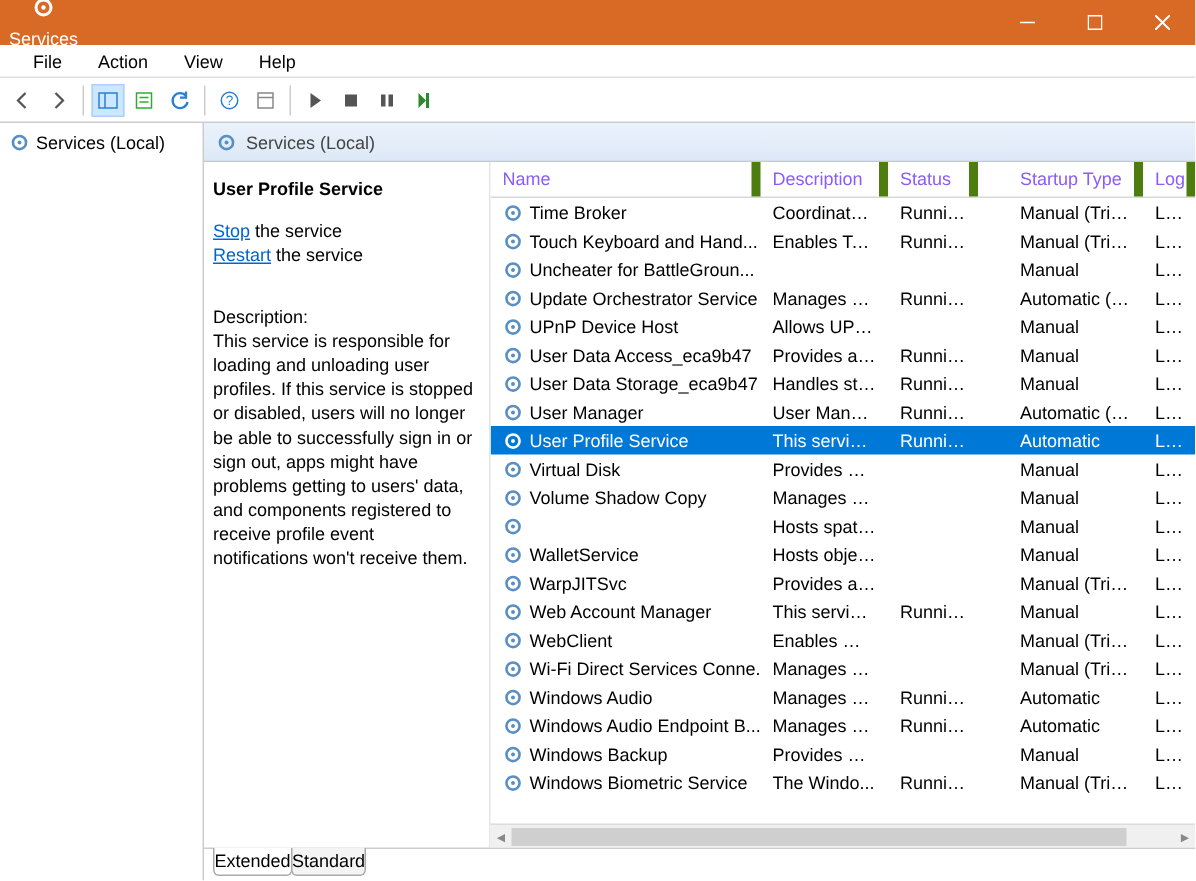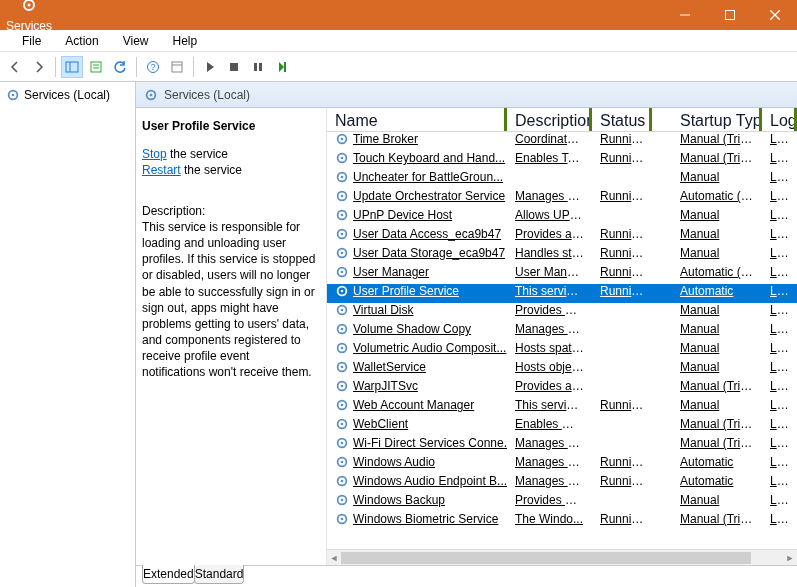--- a/index.html
+++ b/index.html
@@ -29,23 +29,23 @@
   .header-strip-title { color: #444; }
 
   .content { flex: 1; display: flex; overflow: hidden; }
   .detail-pane { width: 190px; padding: 10px 10px 10px 6px; font-size: 12px; line-height: 1.35; }
   .detail-title { font-weight: bold; margin-bottom: 12px; font-size: 12px; }
   .detail-actions a { color: #0066cc; text-decoration: underline; cursor: pointer; }
   .detail-desc-label { margin-top: 24px; }
   
   .list-pane { flex: 1; border-left: 1px solid #e5e5e5; display: flex; flex-direction: column; overflow: hidden; }
   .list-header { display: flex; border-bottom: 1px solid #d8d8d8; background: #fff; height: 24px; align-items: stretch; flex-shrink: 0; }
-  .list-header .col { padding: 4px 8px; border-right: 3px solid #4d7c0f; font-size: 16px; white-space: nowrap; overflow: hidden; color: #0f172a; cursor: pointer; }
+  .list-header .col { padding: 4px 8px; border-right: 6px solid #4d7c0f; font-size: 12px; white-space: nowrap; overflow: hidden; color: #8b5cf6; cursor: pointer; }
   .list-body { flex: 1; overflow-y: auto; overflow-x: auto; }
-  .row { display: flex; height: 19px; align-items: flex-start; cursor: pointer; text-decoration: underline; }
+  .row { display: flex; height: 19px; align-items: center; cursor: pointer; }
   .row.selected { background: #0078d7; color: #fff; }
   .row .cell { padding: 0 8px; white-space: nowrap; overflow: hidden; text-overflow: ellipsis; font-size: 12px; }
   .cell.name { display: flex; align-items: center; gap: 4px; }
   .gear-icon { width: 14px; height: 14px; flex-shrink: 0; }
   .col-name { width: 180px; }
   .col-desc { width: 85px; }
   .col-status { width: 60px; }
   .col-startup { width: 90px; margin-left: 20px; }
   .col-logon { width: 35px; }
 
@@ -348,21 +348,20 @@
               <div class="cell col-status"></div>
               <div class="cell col-startup">Manual</div>
               <div class="cell col-logon">Loc</div>
             </div>
             <div class="row">
               <div class="cell name col-name">
                 <svg class="gear-icon" viewBox="0 0 16 16">
                   <circle cx="8" cy="8" r="5" fill="none" stroke="#5a8fc4" stroke-width="2"></circle>
                   <circle cx="8" cy="8" r="1.5" fill="#5a8fc4"></circle>
                 </svg>
-                <span>Volumetric Audio Composit...</span>
               </div>
               <div class="cell col-desc">Hosts spatia...</div>
               <div class="cell col-status"></div>
               <div class="cell col-startup">Manual</div>
               <div class="cell col-logon">Loc</div>
             </div>
             <div class="row">
               <div class="cell name col-name">
                 <svg class="gear-icon" viewBox="0 0 16 16">
                   <circle cx="8" cy="8" r="5" fill="none" stroke="#5a8fc4" stroke-width="2"></circle>

